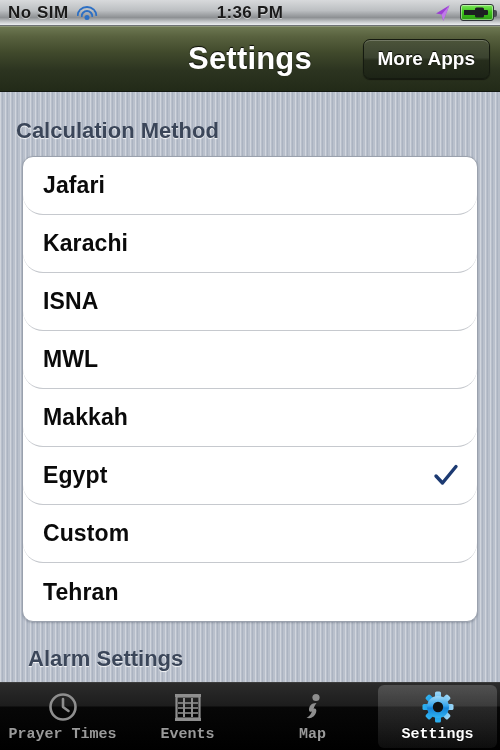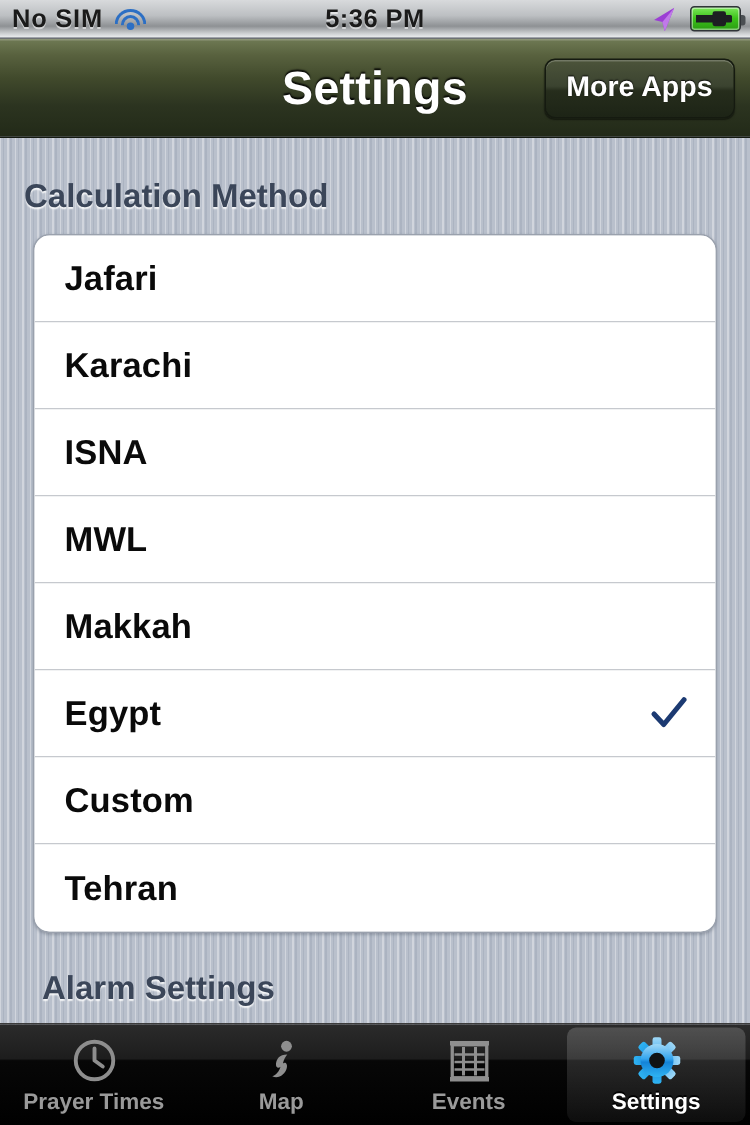--- a/index.html
+++ b/index.html
@@ -114,20 +114,21 @@
     overflow:hidden;
     box-shadow:0 1px 2px rgba(80,88,102,.35);
   }
   .row {
     height:58px;
     display:flex; align-items:center;
     padding:0 18px 0 20px;
     border-bottom:1px solid #c6c9ce;
     background:#fff;
     cursor:pointer;
+    border-radius:20px;
   }
   .row:last-child { border-bottom:none; }
   .row-label {
     font-size:23px; font-weight:bold; color:#0a0a0a;
     letter-spacing:0.1px;
   }
   .check { margin-left:auto; line-height:0; }
   .sect-header-cut {
     font-size:22px; font-weight:bold; color:#3b4659;
     text-shadow:0 1px 1px rgba(255,255,255,.85);
@@ -138,21 +139,21 @@
   #tabbar {
     position:absolute; bottom:0; left:0; width:500px; height:68px;
     background:linear-gradient(to bottom,#2b2b2b 0%,#1d1d1d 34%,#070707 36%,#000 100%);
     border-top:1px solid #3c3c3c;
     display:flex; z-index:50;
   }
   .tab {
     flex:1; position:relative;
     display:flex; flex-direction:column;
     align-items:center; justify-content:center;
-    gap:3px; cursor:pointer;
+    gap:3px; cursor:pointer;font-family:Liberation Mono, monospace;
   }
   .tab.active:before {
     content:""; position:absolute; left:3px; right:3px; top:2px; bottom:2px;
     background:linear-gradient(to bottom,rgba(255,255,255,.18),rgba(255,255,255,.05));
     border-radius:6px;
   }
   .tab-ic { height:32px; display:flex; align-items:center; justify-content:center; position:relative; z-index:2; }
   .tab-lbl {
     font-size:15px; font-weight:bold; color:#9a9a9a;
     text-shadow:0 -1px 0 rgba(0,0,0,.9); position:relative; z-index:2;
@@ -166,21 +167,21 @@
 
   <div id="statusbar">
     <div class="sb-left">
       <span class="sb-nosim">No SIM</span>
       <span class="wifi-ic">
         <i class="a"></i>
           <i class="b"></i>
           <i class="c"></i>
       </span>
     </div>
-    <div class="sb-time">5:36 PM</div>
+    <div class="sb-time">1:36 PM</div>
     <div class="sb-right">
       <span class="loc-arrow">
         <svg width="17" height="18" viewBox="0 0 17 18">
           <path d="M15.5 1.2 L2.0 9.4 L7.6 10.6 L9.2 16.8 Z" fill="#9b3fd4"></path>
           <path d="M15.5 1.2 L7.6 10.6 L9.2 16.8 Z" fill="#c07ae8"></path>
         </svg>
       </span>
       <span class="batt">
         <svg class="plug" width="26" height="11" viewBox="0 0 26 11">
           <rect x="0" y="3" width="13" height="5" fill="#1d1f22"></rect>
@@ -248,48 +249,48 @@
   <div id="tabbar">
 
     <div class="tab">
       <span class="tab-ic">
         <svg width="30" height="30" viewBox="0 0 30 30">
           <circle cx="15" cy="15" r="12.5" stroke="#8e8e8e" stroke-width="2.6" fill="none"></circle>
           <path d="M15 7 L15 15 L20.5 19" stroke="#8e8e8e" stroke-width="2.6" fill="none" stroke-linecap="round" stroke-linejoin="round"></path>
         </svg>
       </span>
       <span class="tab-lbl">Prayer Times</span>
-    </div>
-
-    <div class="tab">
-      <span class="tab-ic">
-        <svg width="26" height="30" viewBox="0 0 26 30">
-          <circle cx="16" cy="5.5" r="3.6" fill="#8e8e8e"></circle>
-          <path d="M16.5 11 C11 11 9.5 14 9 17 C8.6 19.6 10.6 20.6 12 19.2
-                   C11.2 22 9 25 6.5 25.5 C10.5 27.5 15 24.5 16.2 20
-                   C16.9 17.3 15.2 15.8 13.6 17 C14.2 14.4 15.4 12.4 16.5 11 Z" fill="#8e8e8e"></path>
-        </svg>
-      </span>
-      <span class="tab-lbl">Map</span>
     </div>
 
     <div class="tab">
       <span class="tab-ic">
         <svg width="28" height="30" viewBox="0 0 28 30">
           <rect x="2.5" y="4.5" width="23" height="22" stroke="#8e8e8e" stroke-width="2.2" fill="none"></rect>
           <rect x="1" y="2" width="26" height="3" fill="#8e8e8e"></rect>
           <rect x="1" y="26" width="26" height="3" fill="#8e8e8e"></rect>
           <line x1="10" y1="6" x2="10" y2="25" stroke="#8e8e8e" stroke-width="2"></line>
           <line x1="18" y1="6" x2="18" y2="25" stroke="#8e8e8e" stroke-width="2"></line>
           <line x1="4" y1="11" x2="24" y2="11" stroke="#8e8e8e" stroke-width="1.6"></line>
           <line x1="4" y1="16" x2="24" y2="16" stroke="#8e8e8e" stroke-width="1.6"></line>
           <line x1="4" y1="21" x2="24" y2="21" stroke="#8e8e8e" stroke-width="1.6"></line>
         </svg>
       </span>
       <span class="tab-lbl">Events</span>
+    </div>
+
+    <div class="tab">
+      <span class="tab-ic">
+        <svg width="26" height="30" viewBox="0 0 26 30">
+          <circle cx="16" cy="5.5" r="3.6" fill="#8e8e8e"></circle>
+          <path d="M16.5 11 C11 11 9.5 14 9 17 C8.6 19.6 10.6 20.6 12 19.2
+                   C11.2 22 9 25 6.5 25.5 C10.5 27.5 15 24.5 16.2 20
+                   C16.9 17.3 15.2 15.8 13.6 17 C14.2 14.4 15.4 12.4 16.5 11 Z" fill="#8e8e8e"></path>
+        </svg>
+      </span>
+      <span class="tab-lbl">Map</span>
     </div>
 
     <div class="tab active">
       <span class="tab-ic">
         <svg width="32" height="32" viewBox="0 0 32 32">
           <defs>
             <linearGradient id="gg" x1="0" y1="0" x2="0" y2="1">
               <stop offset="0%" stop-color="#9fd8f7"></stop>
               <stop offset="45%" stop-color="#34a5ee"></stop>
               <stop offset="55%" stop-color="#1483d8"></stop>

